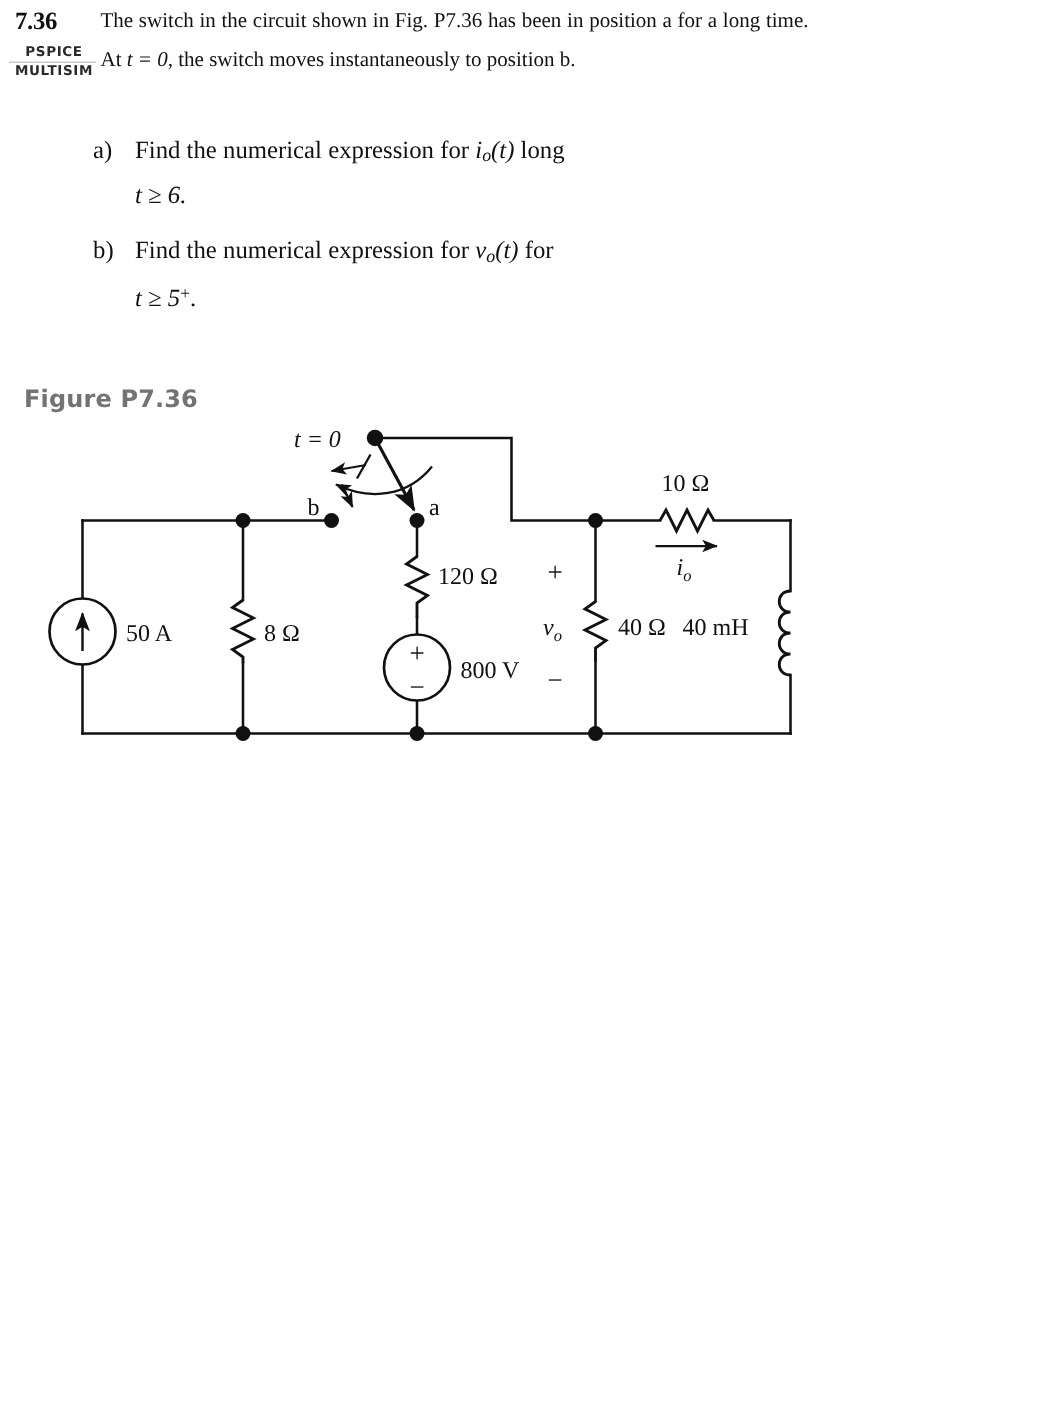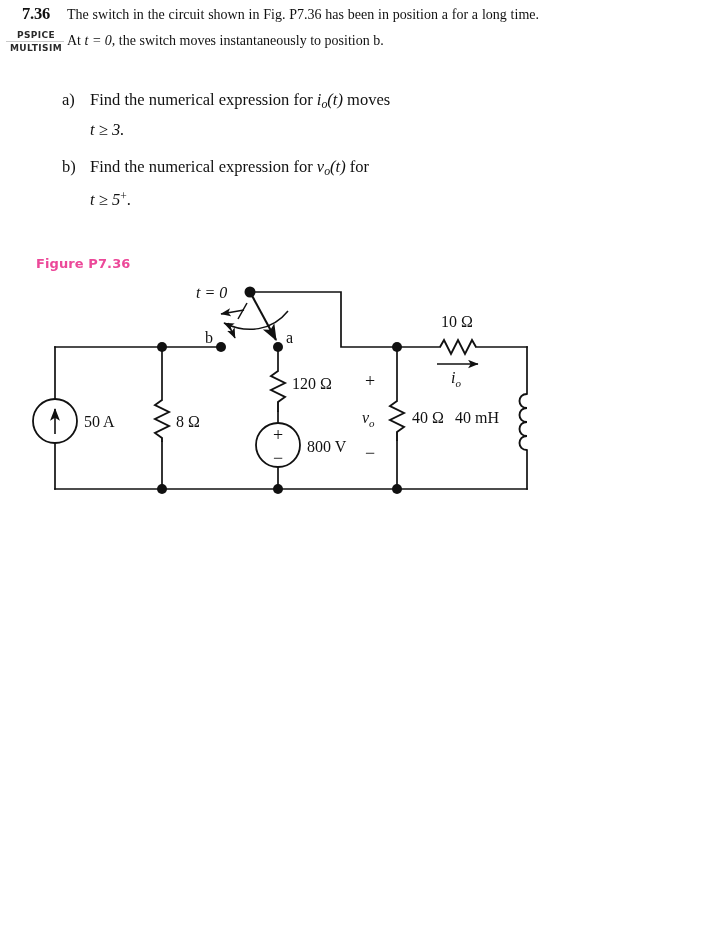--- a/index.html
+++ b/index.html
@@ -23,21 +23,21 @@
 
   
   .problem-block {
     position: absolute;
     left: 0;
     top: 0;
     width: 705px;
   }
   .prob-num {
     position: absolute;
-    left: 22px;
+    left: 10px;
     top: 4px;
     font-family: "Liberation Serif", "DejaVu Serif", serif;
     font-weight: bold;
     font-size: 16.5px;
     letter-spacing: -0.2px;
   }
   .sim-badges {
     position: absolute;
     left: 6px;
     top: 30px;
@@ -97,27 +97,27 @@
     text-align: left;
   }
 
   i.mv { font-style: italic; font-family: "Liberation Serif", "DejaVu Serif", serif; }
   .sub { font-size: 0.72em; vertical-align: -0.22em; font-style: italic; }
   .sup { font-size: 0.70em; vertical-align: 0.45em; font-style: normal; }
 
   
   .figure-caption {
     position: absolute;
-    left: 36px;
+    left: 16px;
     top: 256px;
     font-family: "DejaVu Sans", "Liberation Sans", sans-serif;
     font-weight: bold;
-    font-size: 13px;
+    font-size: 16px;
     letter-spacing: 0.1px;
-    color: #ec4899;
+    color: #737373;
   }
   .figure-wrap {
     position: absolute;
     left: 0;
     top: 0;
     width: 705px;
     height: 943px;
     pointer-events: none;
   }
   svg.circuit {
@@ -186,22 +186,22 @@
     </div>
 
     <div class="prob-body">
       <p><span>The switch in the circuit shown in Fig. P7.36 has been in position a for a long time. At </span><i class="mv">t = 0</i><span>, the switch moves instantaneously to position b.</span></p>
     </div>
 
     <div class="sublist">
 
       <div class="subitem">
         <span class="marker">a)</span>
-        <span>Find the numerical expression for </span><i class="mv">i</i><span class="sub">o</span><i class="mv">(t)</i><span> moves</span>
-        <span class="second-line"><i class="mv">t ≥ 3.</i></span>
+        <span>Find the numerical expression for </span><i class="mv">i</i><span class="sub">o</span><i class="mv">(t)</i><span> long</span>
+        <span class="second-line"><i class="mv">t ≥ 6.</i></span>
       </div>
 
       <div class="subitem">
         <span class="marker">b)</span>
         <span>Find the numerical expression for </span><i class="mv">v</i><span class="sub">o</span><i class="mv">(t)</i><span> for</span>
         <span class="second-line"><i class="mv">t ≥ 5</i><span class="sup">+</span><span>.</span></span>
       </div>
 
     </div>
   </div>

